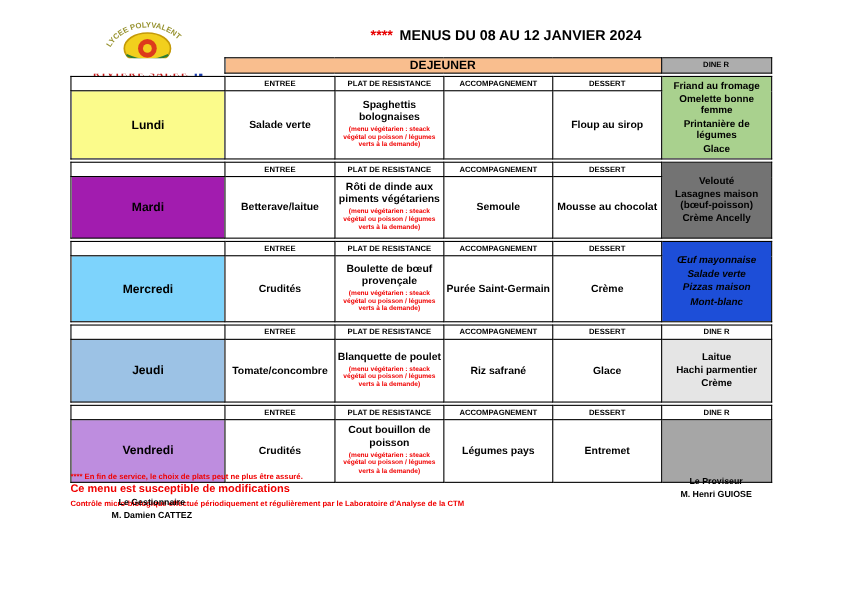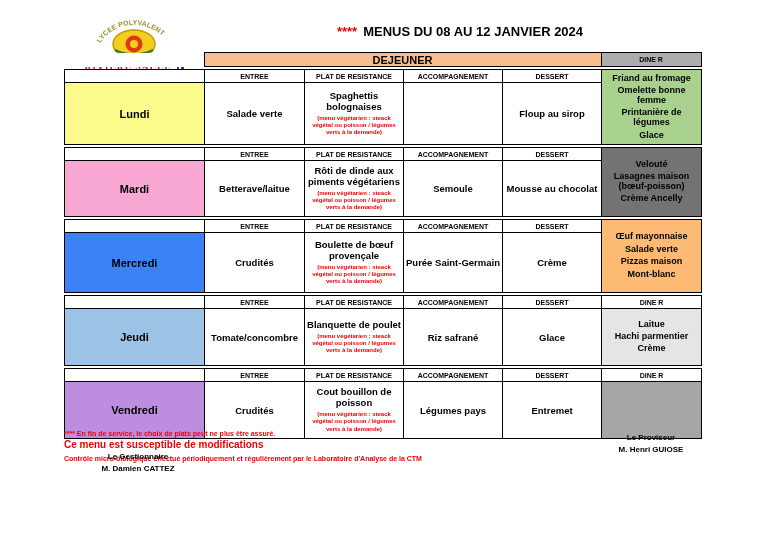--- a/index.html
+++ b/index.html
@@ -165,21 +165,21 @@
           <th class="colhead">PLAT DE RESISTANCE</th>
           <th class="colhead">ACCOMPAGNEMENT</th>
           <th class="colhead">DESSERT</th>
           <td class="diner-cell" rowspan="2" style="background-color: #737373;">
             <div class="diner-line">Velouté</div>
             <div class="diner-line">Lasagnes maison (bœuf-poisson)</div>
             <div class="diner-line">Crème Ancelly</div>
           </td>
         </tr>
         <tr class="h56">
-          <td class="day-cell" style="background-color: #f9a8d4;">Mardi</td>
+          <td class="day-cell" style="background-color: #a21caf;">Mardi</td>
           <td class="cell">Betterave/laitue</td>
           <td class="plat">
             <div class="plat-name">Rôti de dinde aux piments végétariens</div>
             <div class="veg-note">(menu végétarien : steack végétal ou poisson / légumes verts à la demande)</div>
           </td>
           <td class="cell">Semoule</td>
           <td class="cell">Mousse au chocolat</td>
         </tr>
       </tbody>
         </table>
@@ -195,29 +195,29 @@
             <col class="c-d">
             <col class="c-n">
           </colgroup>
         <tbody>
             <tr>
           <td class="day-spacer"></td>
           <th class="colhead">ENTREE</th>
           <th class="colhead">PLAT DE RESISTANCE</th>
           <th class="colhead">ACCOMPAGNEMENT</th>
           <th class="colhead">DESSERT</th>
-          <td class="diner-cell" rowspan="2" style="background-color: #fdba74;">
+          <td class="diner-cell" rowspan="2" style="background-color: #1d4ed8; font-style: italic;">
             <div class="diner-line">Œuf mayonnaise</div>
             <div class="diner-line">Salade verte</div>
             <div class="diner-line">Pizzas maison</div>
             <div class="diner-line">Mont-blanc</div>
           </td>
         </tr>
         <tr class="h60">
-          <td class="day-cell" style="background-color: #3b82f6;">Mercredi</td>
+          <td class="day-cell" style="background-color: #7dd3fc;">Mercredi</td>
           <td class="cell">Crudités</td>
           <td class="plat">
             <div class="plat-name">Boulette de bœuf provençale</div>
             <div class="veg-note">(menu végétarien : steack végétal ou poisson / légumes verts à la demande)</div>
           </td>
           <td class="cell">Purée Saint-Germain</td>
           <td class="cell">Crème</td>
         </tr>
       </tbody>
         </table>

